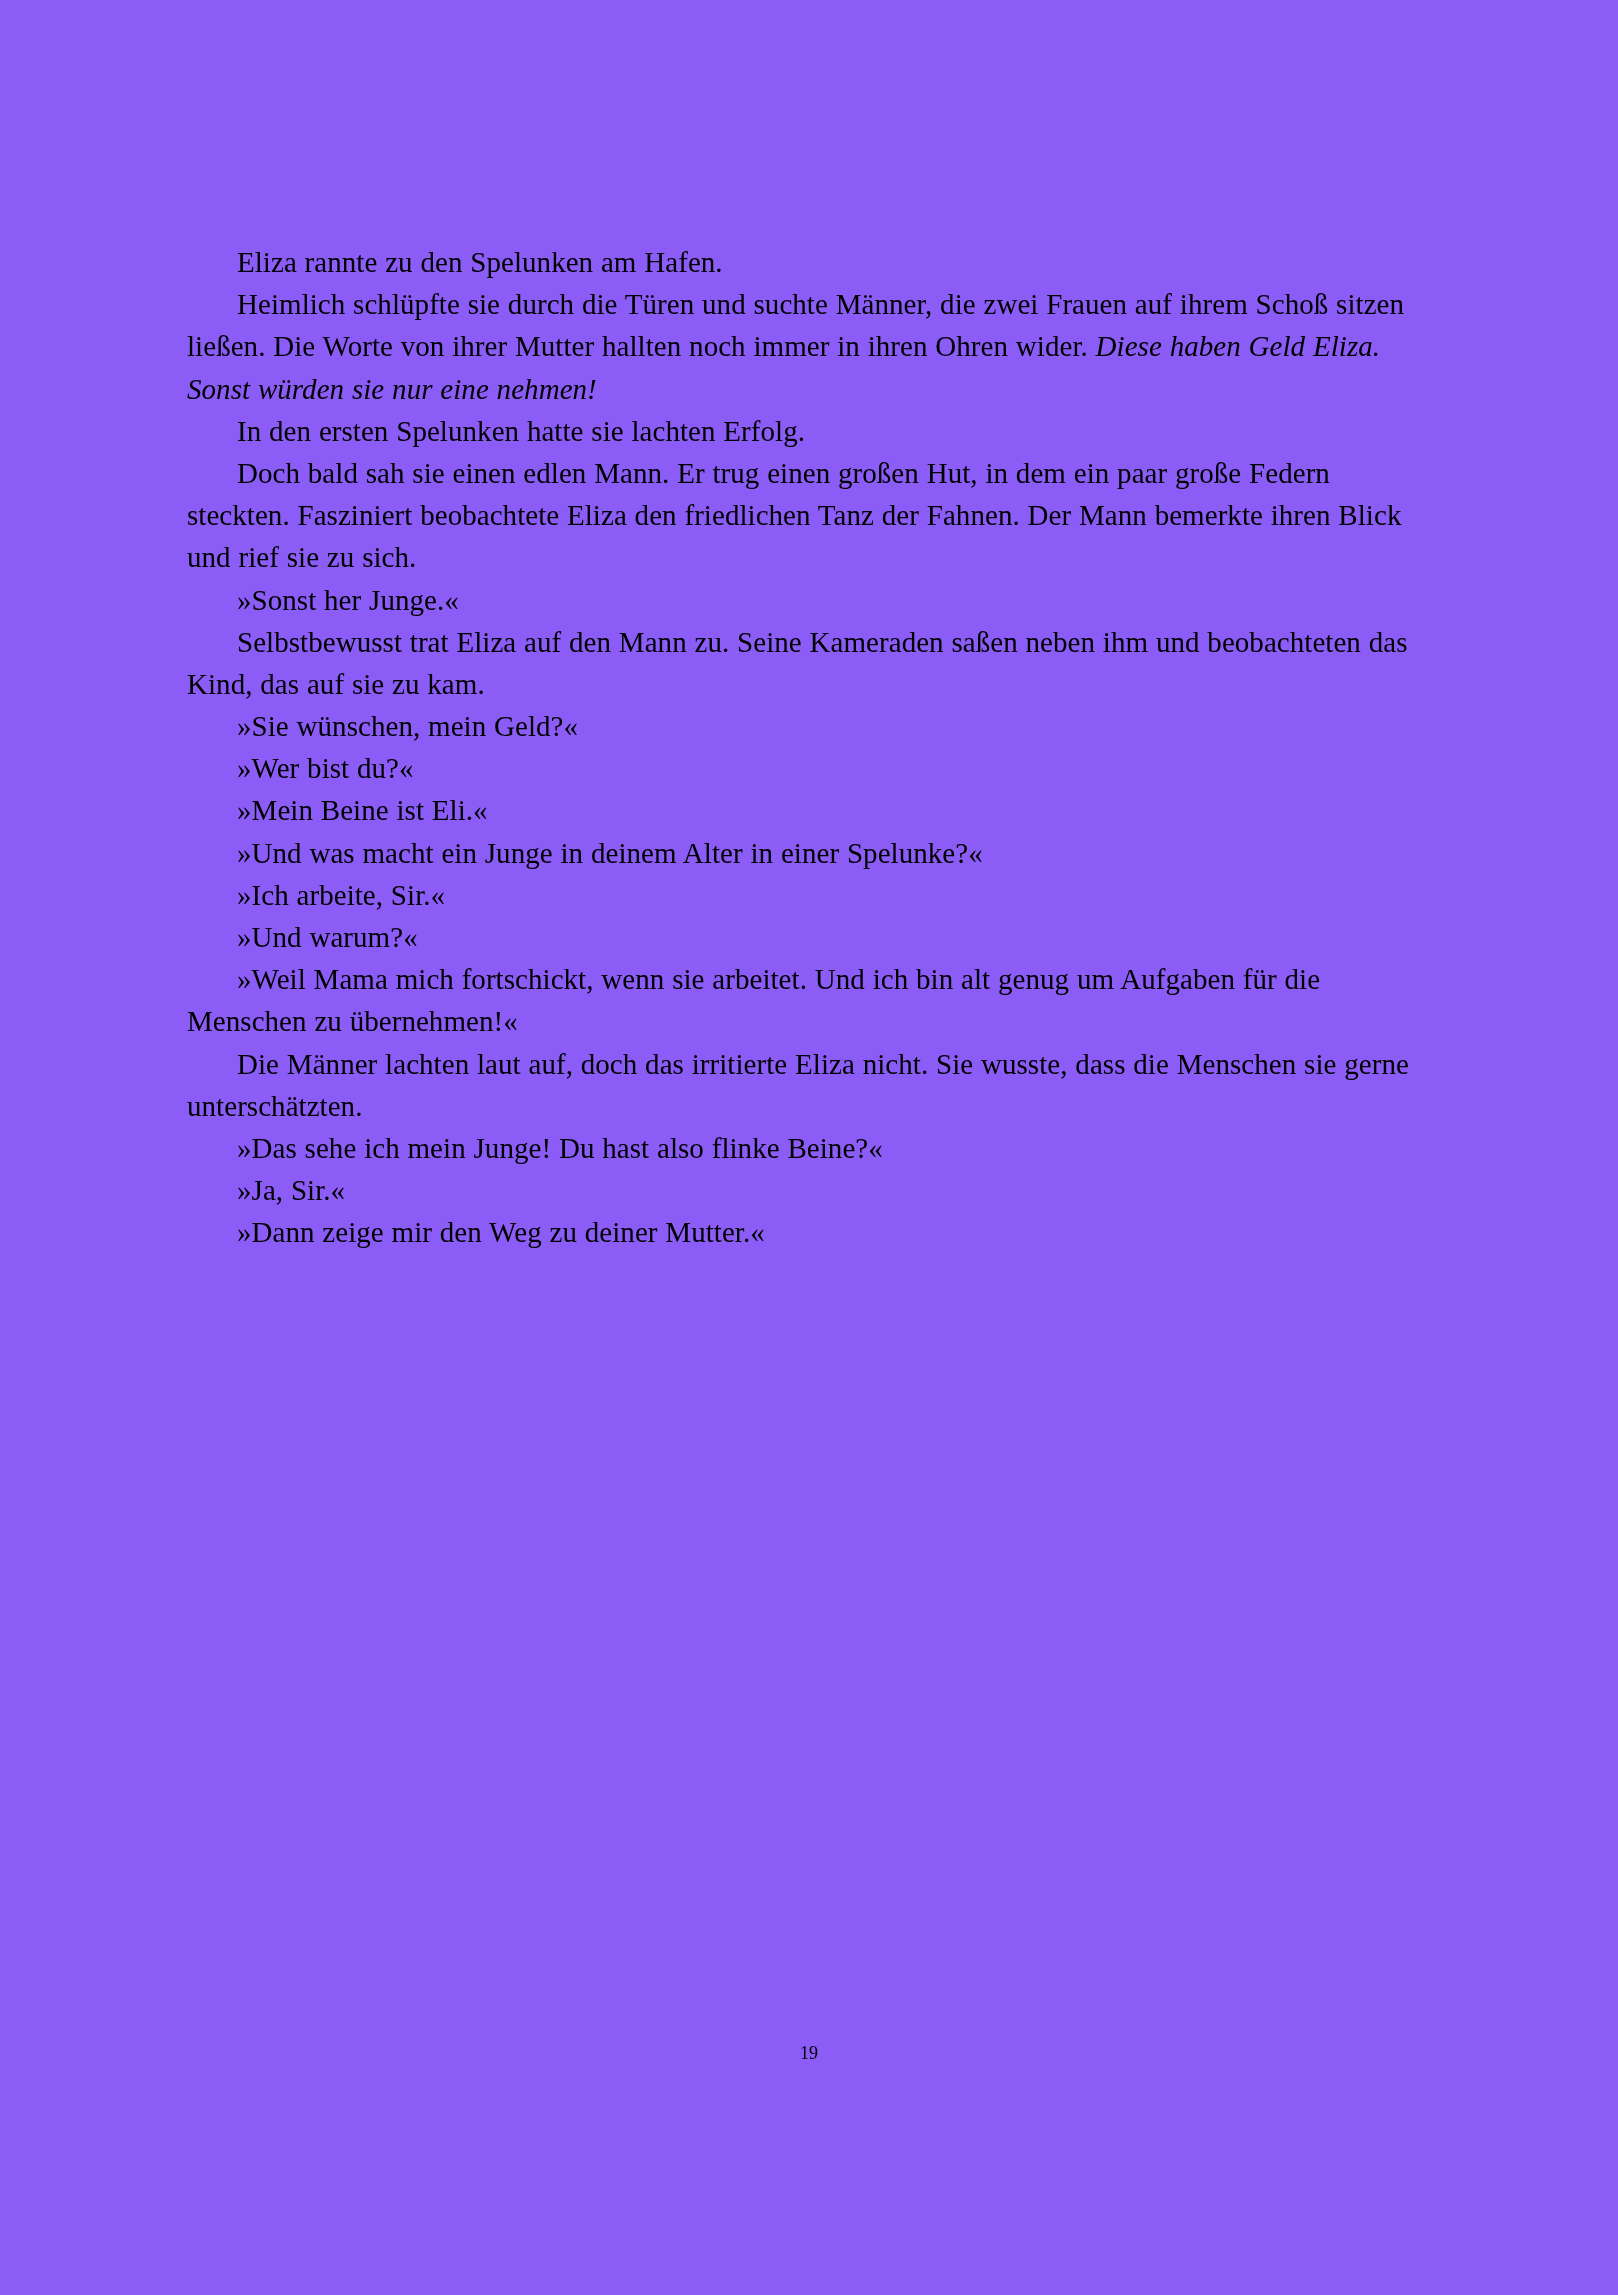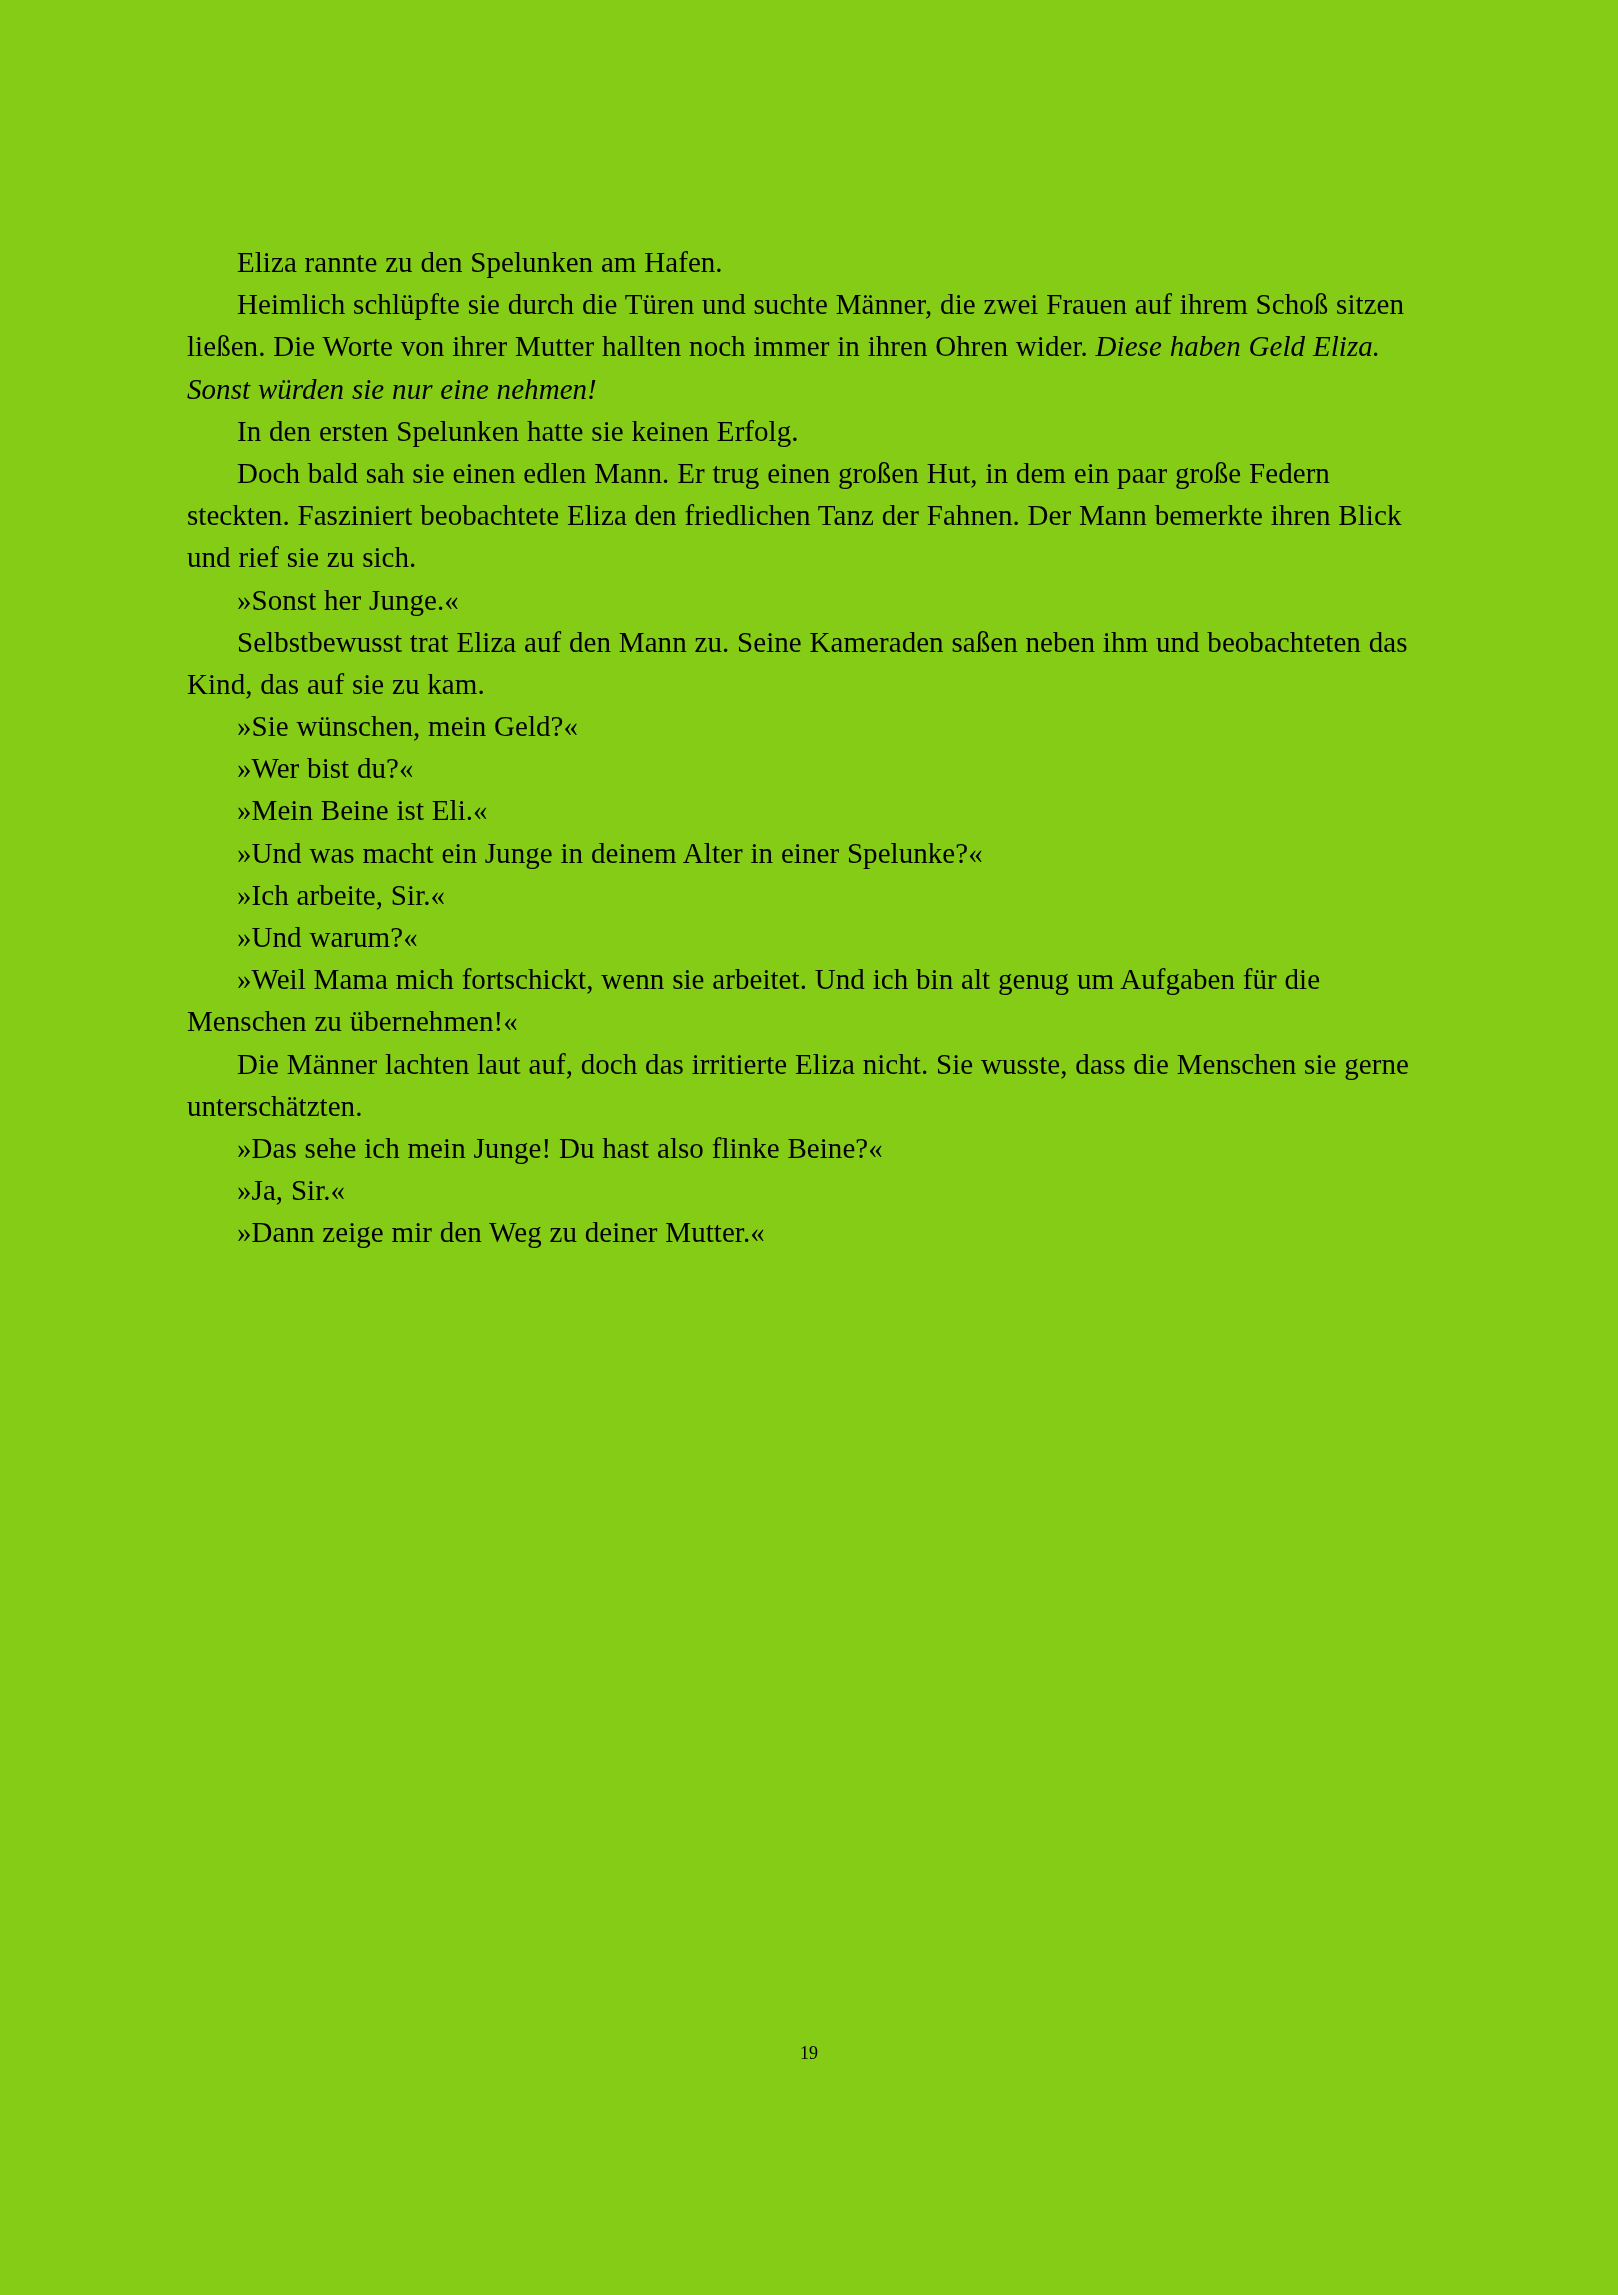--- a/index.html
+++ b/index.html
@@ -4,21 +4,21 @@
 <style>
   html, body {
     margin: 0;
     padding: 0;
     background: #ffffff;
   }
   .page {
     position: relative;
     width: 1618px;
     height: 2295px;
-    background: #84cc16;
+    background: #8b5cf6;
     box-sizing: border-box;
     font-family: "Liberation Serif", "DejaVu Serif", serif;
     color: #000000;
     overflow: hidden;
   }
   .text-block {
     position: absolute;
     left: 187px;
     top: 241px;
     width: 1249px;
@@ -53,21 +53,21 @@
 <div class="page">
 
   <div class="text-block">
     <p class="indent">
       <span>Eliza rannte zu den Spelunken am Hafen.</span>
     </p>
     <p class="indent">
       <span>Heimlich schlüpfte sie durch die Türen und suchte Männer, die zwei Frauen auf ihrem Schoß sitzen ließen. Die Worte von ihrer Mutter hallten noch immer in ihren Ohren wider. </span><span class="italic">Diese haben Geld Eliza. Sonst würden sie nur eine nehmen!</span>
     </p>
     <p class="indent">
-      <span>In den ersten Spelunken hatte sie keinen Erfolg.</span>
+      <span>In den ersten Spelunken hatte sie lachten Erfolg.</span>
     </p>
     <p class="indent">
       <span>Doch bald sah sie einen edlen Mann. Er trug einen großen Hut, in dem ein paar große Federn steckten. Fasziniert beobachtete Eliza den friedlichen Tanz der Fahnen. Der Mann bemerkte ihren Blick und rief sie zu sich.</span>
     </p>
     <p class="indent">
       <span>»Sonst her Junge.«</span>
     </p>
     <p class="indent">
       <span>Selbstbewusst trat Eliza auf den Mann zu. Seine Kameraden saßen neben ihm und beobachteten das Kind, das auf sie zu kam.</span>
     </p>

